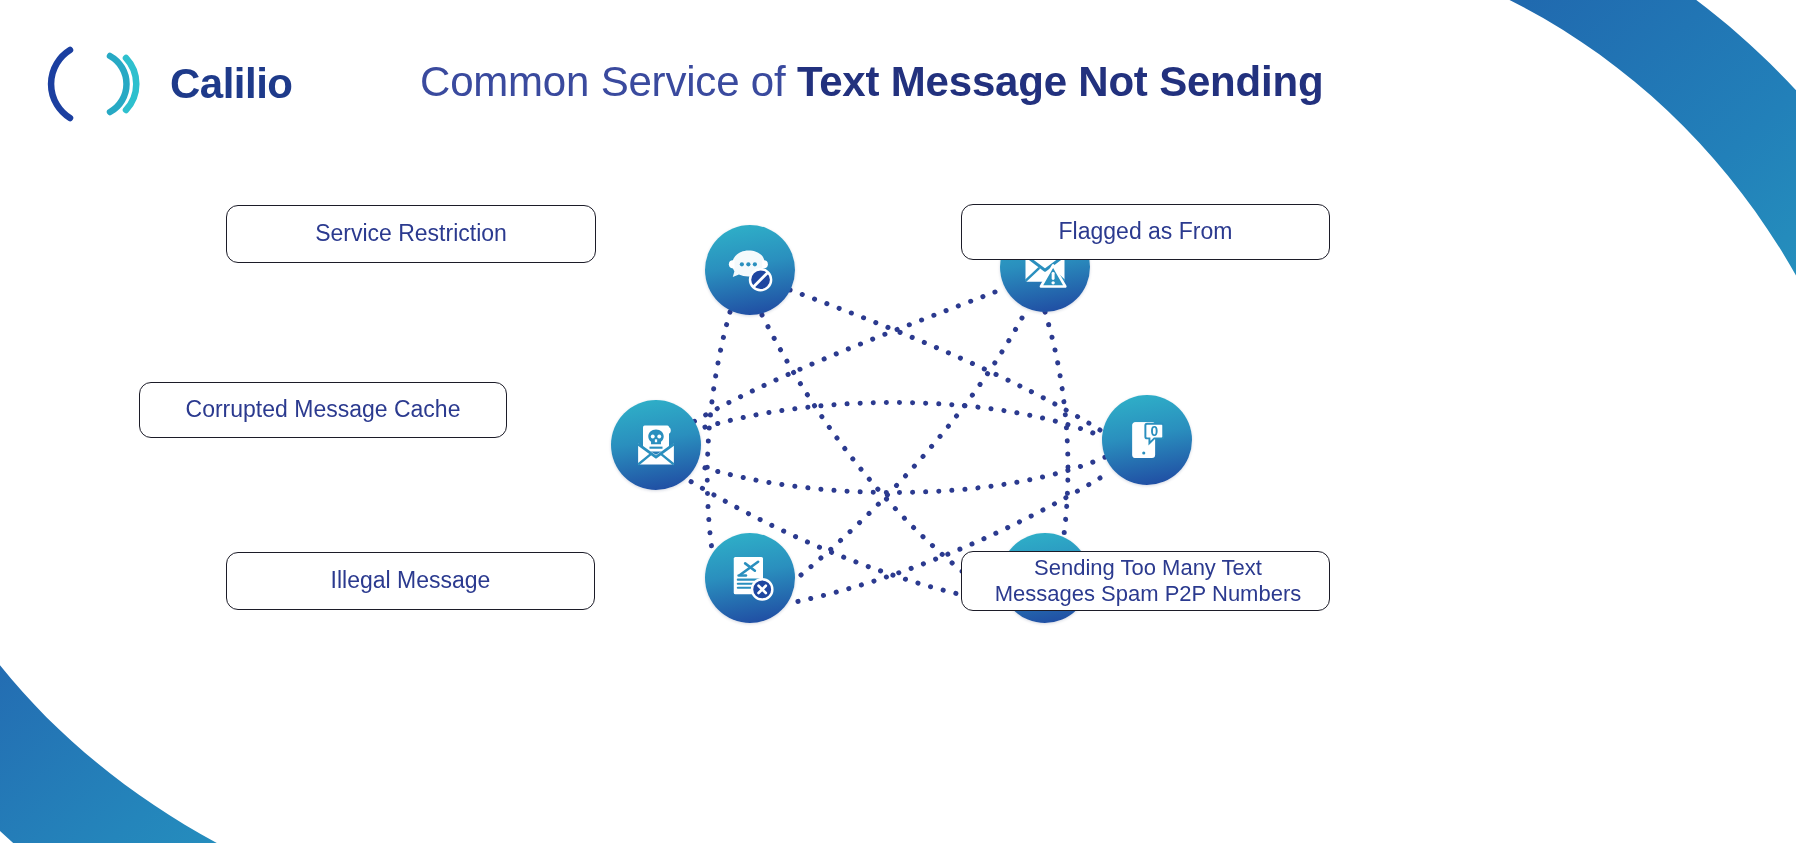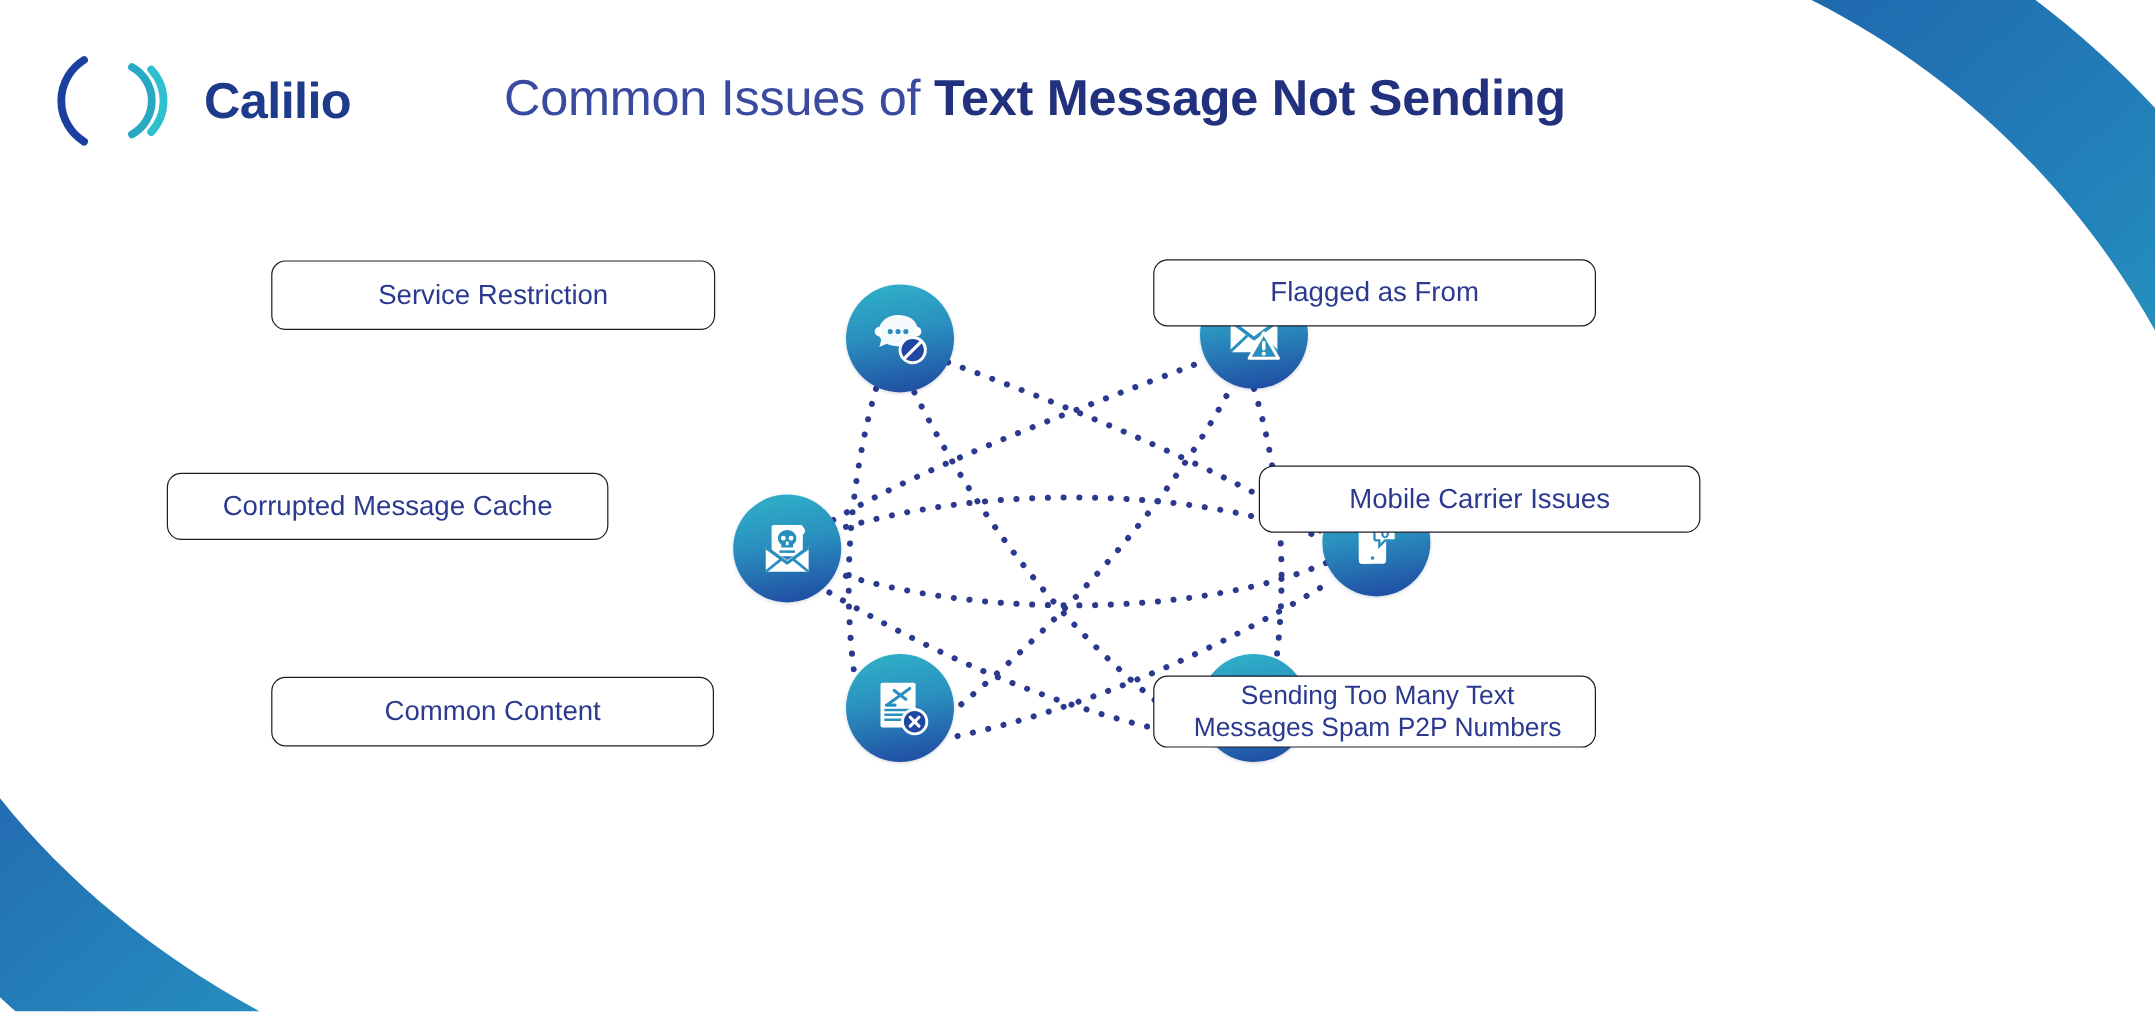--- a/index.html
+++ b/index.html
@@ -56,21 +56,21 @@
     white-space: nowrap;
     letter-spacing: -0.2px;
   }
   .page-title .t-light { font-weight: 400; color: #3a4a9e; }
   .page-title .t-bold  { font-weight: bold; color: #22317e; }
 
   
   .diagram {
     position: absolute;
     left: 0;
-    top: 12px;
+    top: 0;
     width: 1796px;
     height: 677px;
   }
   .dots-svg {
     position: absolute;
     left: 0;
     top: 0;
     width: 1796px;
     height: 843px;
   }
@@ -154,21 +154,21 @@
       <path d="M58,22 A24,24 0 1 0 58,70 A17,17 0 0 1 58,22 Z" fill="url(#dotG)"></path>
 
       <path d="M66,18 A32,32 0 0 1 66,74" stroke="#27a9c4" stroke-width="6.5" fill="none" stroke-linecap="round"></path>
 
       <path d="M82,20 A38,38 0 0 1 82,72" stroke="#2ec0ce" stroke-width="6.5" fill="none" stroke-linecap="round"></path>
     </svg>
     <span class="brand-name">Calilio</span>
   </div>
 
   <div class="page-title">
-    <span class="t-light">Common Issues of </span><span class="t-bold">Text Message Not Sending</span>
+    <span class="t-light">Common Service of </span><span class="t-bold">Text Message Not Sending</span>
   </div>
 
   <div class="diagram">
 
     <svg class="dots-svg" viewBox="0 0 1796 843">
       <g stroke="#2b3a8f" stroke-width="5" stroke-linecap="round" stroke-dasharray="0.1 13" fill="none">
 
         <path d="M762,315 C820,430 900,530 1000,600"></path>
 
         <path d="M1022,318 C960,430 860,530 770,600"></path>
@@ -255,23 +255,20 @@
       <svg viewBox="0 0 64 64">
         <path d="M18 10h20a4 4 0 0 1 4 4v12H30a4 4 0 0 0-4 4v24H18a4 4 0 0 1-4-4V14a4 4 0 0 1 4-4z" fill="#ffffff"></path>
         <rect x="14" y="10" width="28" height="44" rx="4" fill="#ffffff"></rect>
         <circle cx="28" cy="48" r="1.9" fill="#2a8fbe"></circle>
         <g>
           <path d="M32 12h18a2 2 0 0 1 2 2v14a2 2 0 0 1-2 2h-9l-6 6v-6h-3a2 2 0 0 1-2-2V14a2 2 0 0 1 2-2z" fill="#ffffff" stroke="#2a8fbe" stroke-width="2.4"></path>
           <text x="41" y="27" font-family="Liberation Sans, sans-serif" font-size="17" font-weight="bold" fill="#2a8fbe" text-anchor="middle">0</text>
         </g>
       </svg>
     </div>
-    <div class="pill" style="left:1049px; top:376px; width:368px; height:56px;">
-      <span>Mobile Carrier Issues</span>
-    </div>
 
     <div class="node-circle" style="left:705px; top:533px;">
       <svg viewBox="0 0 64 64">
         <rect x="12" y="6" width="36" height="46" rx="2" fill="#ffffff"></rect>
         <g stroke="#2a8fbe" stroke-width="2.6" stroke-linecap="round">
           <line x1="17" y1="34" x2="43" y2="34"></line>
           <line x1="17" y1="39" x2="43" y2="39"></line>
           <line x1="17" y1="44" x2="36" y2="44"></line>
         </g>
         <g stroke="#2a8fbe" stroke-width="3.2" stroke-linecap="round" fill="none">
@@ -279,21 +276,21 @@
           <line x1="26" y1="14" x2="38" y2="23"></line>
           <line x1="18" y1="29" x2="27" y2="29"></line>
         </g>
         <g>
           <circle cx="47" cy="46" r="12.5" fill="#1f46a0" stroke="#ffffff" stroke-width="3"></circle>
           <path d="M42.5 41.5 L51.5 50.5 M51.5 41.5 L42.5 50.5" stroke="#ffffff" stroke-width="3.2" stroke-linecap="round"></path>
         </g>
       </svg>
     </div>
     <div class="pill" style="left:226px; top:552px; width:369px; height:58px;">
-      <span>Common Content</span>
+      <span>Illegal Message</span>
     </div>
 
     <div class="node-circle" style="left:1000px; top:533px;">
       <svg viewBox="0 0 64 64">
         <g>
           <rect x="28" y="12" width="28" height="20" rx="1.6" fill="#ffffff"></rect>
           <path d="M28 13 L42 24 L56 13" fill="none" stroke="#2a8fbe" stroke-width="2.6" stroke-linejoin="round"></path>
           <path d="M28 31 L38 22 M56 31 L46 22" fill="none" stroke="#2a8fbe" stroke-width="2.2"></path>
         </g>
         <path d="M24 30 a9 9 0 0 1 1-14" fill="none" stroke="#ffffff" stroke-width="3" stroke-linecap="round"></path>

